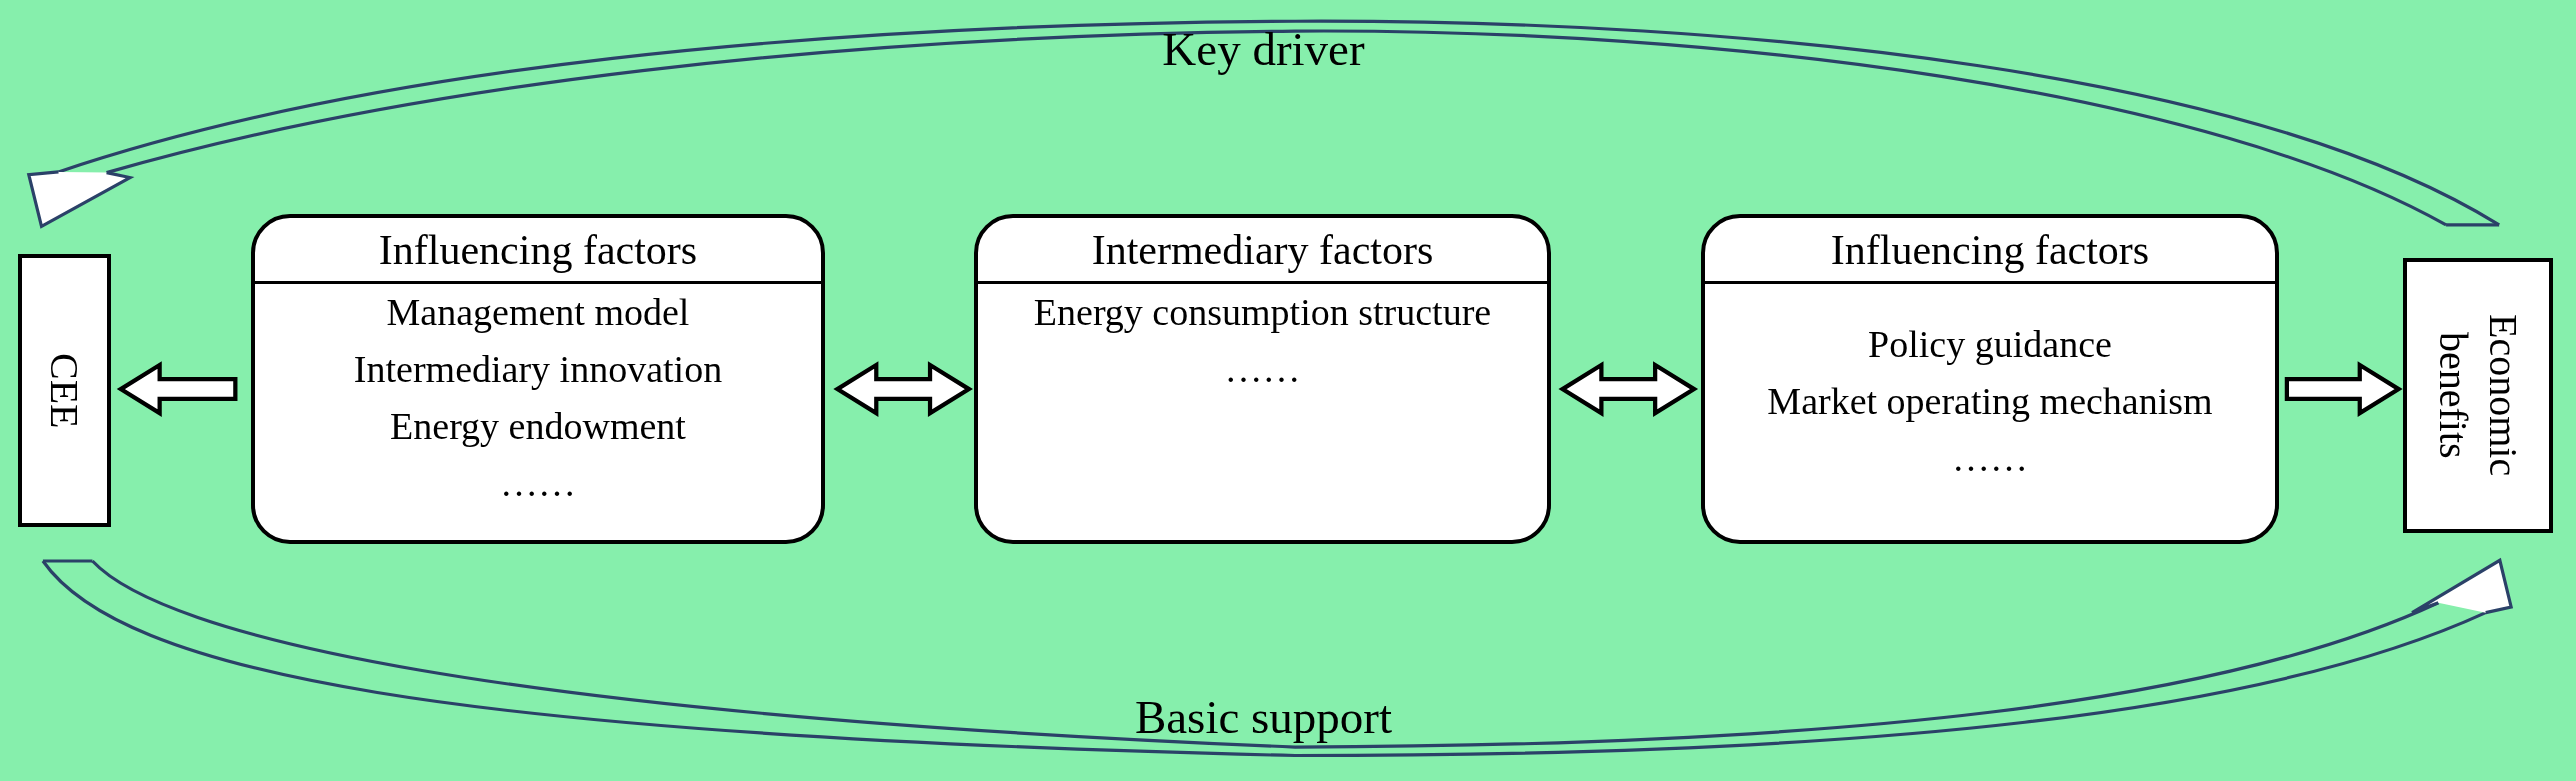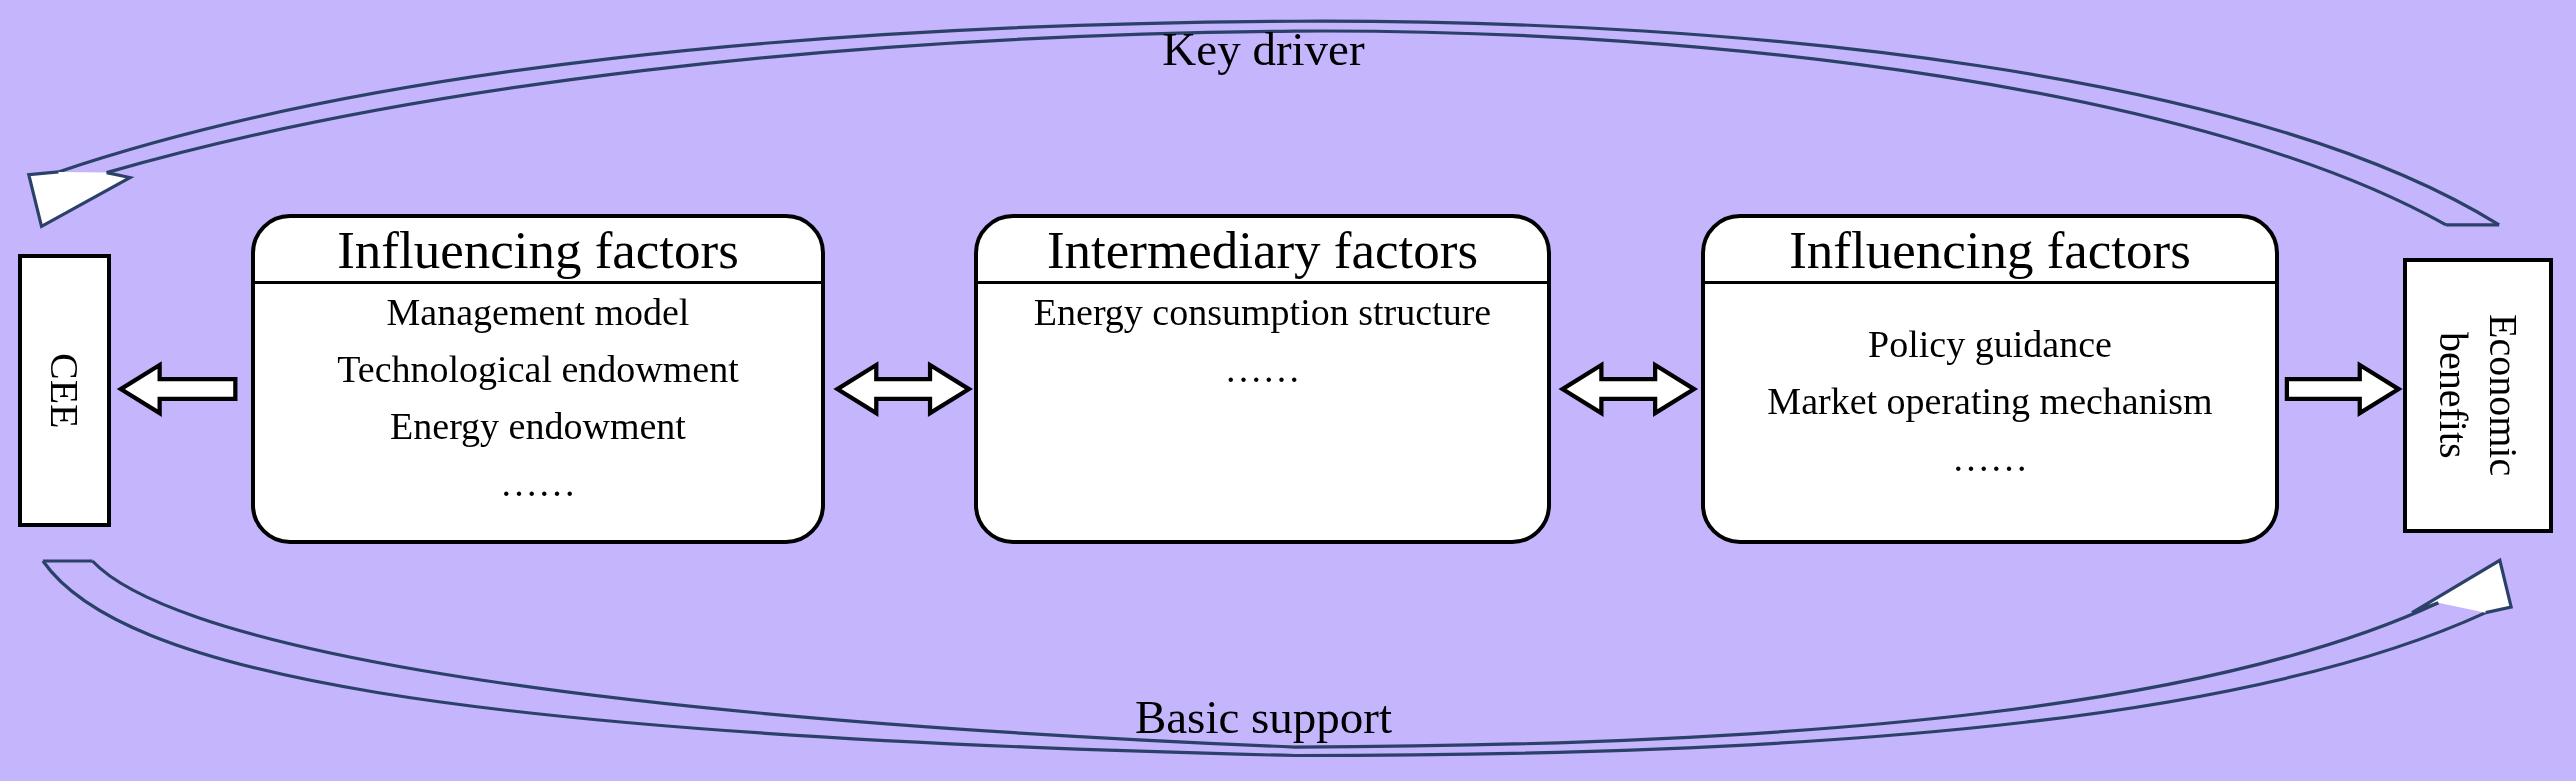--- a/index.html
+++ b/index.html
@@ -1,19 +1,19 @@
 <!DOCTYPE html>
 <html style="font-size:11.3px"><head>
 <meta charset="utf-8">
 <style>
   html,body{margin:0;padding:0;background:#ffffff;}
   .canvas{
     position:relative;
     width:2576px;height:781px;
-    background:#c4b5fd;
+    background:#86efac;
     font-family:"Liberation Serif","DejaVu Serif",serif;
     color:#000;
     overflow:hidden;
   }
   .arc-svg{position:absolute;left:0;top:0;width:2576px;height:781px;}
   .arc-svg path{fill:none;stroke:#2b4168;stroke-width:4.5;stroke-linejoin:miter;}
   .arc-svg path.head{fill:#ffffff;}
   .arc-svg polygon{fill:#ffffff;stroke:#000000;stroke-width:6;stroke-linejoin:miter;}
 
   .free-label{
@@ -37,21 +37,21 @@
   .fbox{
     position:absolute;top:214px;height:322px;
     border:4.2px solid #000;border-radius:39px;background:#fff;
   }
   .fbox-1{left:251px;width:566px;}
   .fbox-2{left:974px;width:569px;}
   .fbox-3{left:1701px;width:570px;}
   .fbox .title{
     height:63px;border-bottom:3.5px solid #000;
     display:flex;align-items:center;justify-content:center;
-    font-size:53px;white-space:nowrap;
+    font-size:42px;white-space:nowrap;
   }
   .fbox .items{
     text-align:center;font-size:38px;line-height:57px;white-space:nowrap;
   }
   .fbox-3 .items{padding-top:32px;}
 </style>
 </head>
 <body>
 
 <div class="canvas">
@@ -83,21 +83,21 @@
   <div class="free-label lbl-bottom">Basic support</div>
 
   <div class="vnode node-cee">
     <div class="vtext">CEE</div>
   </div>
 
   <div class="fbox fbox-1">
     <div class="title">Influencing factors</div>
     <div class="items">
       <div>Management model</div>
-      <div>Technological endowment</div>
+      <div>Intermediary innovation</div>
       <div>Energy endowment</div>
       <div>……</div>
     </div>
   </div>
 
   <div class="fbox fbox-2">
     <div class="title">Intermediary factors</div>
     <div class="items">
       <div>Energy consumption structure</div>
       <div>……</div>

